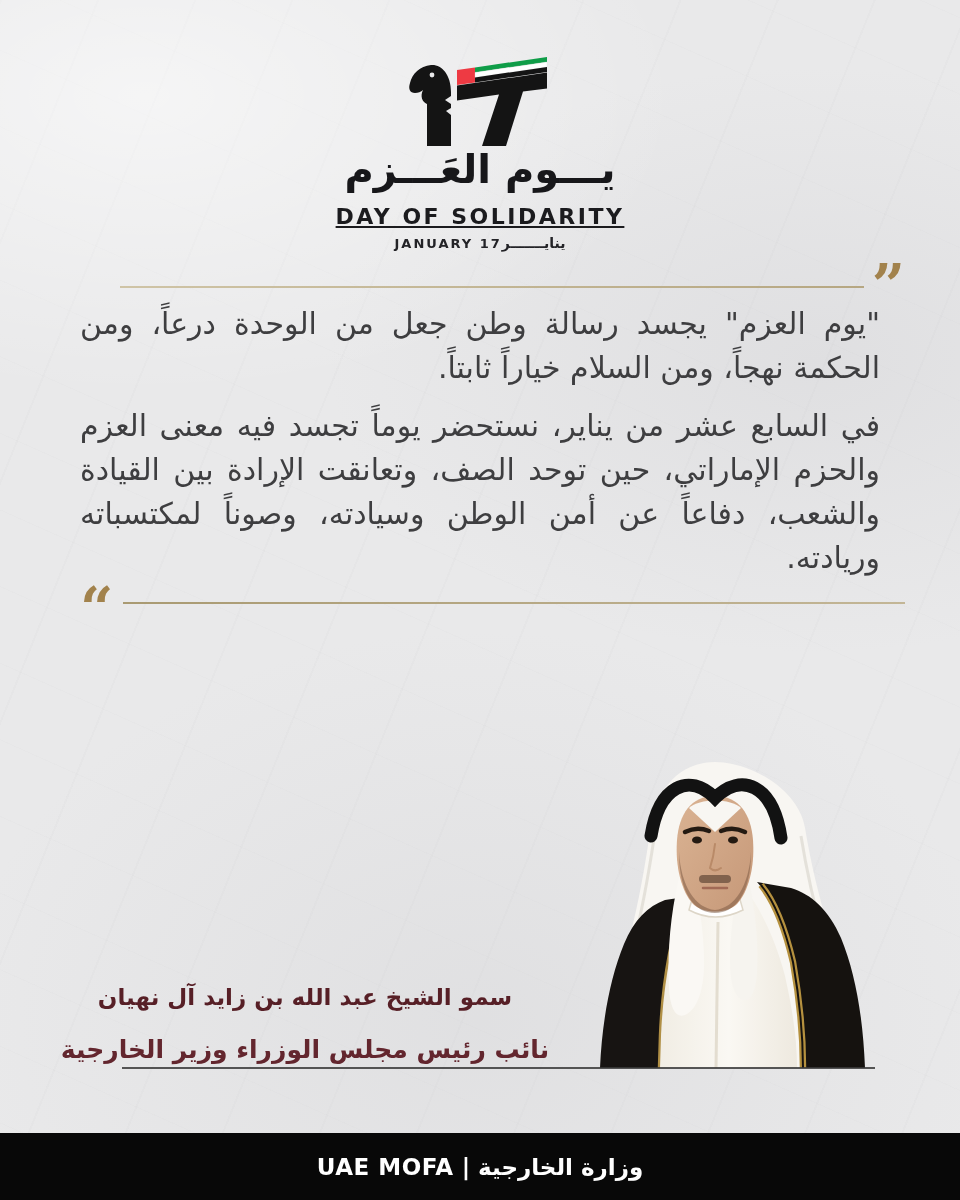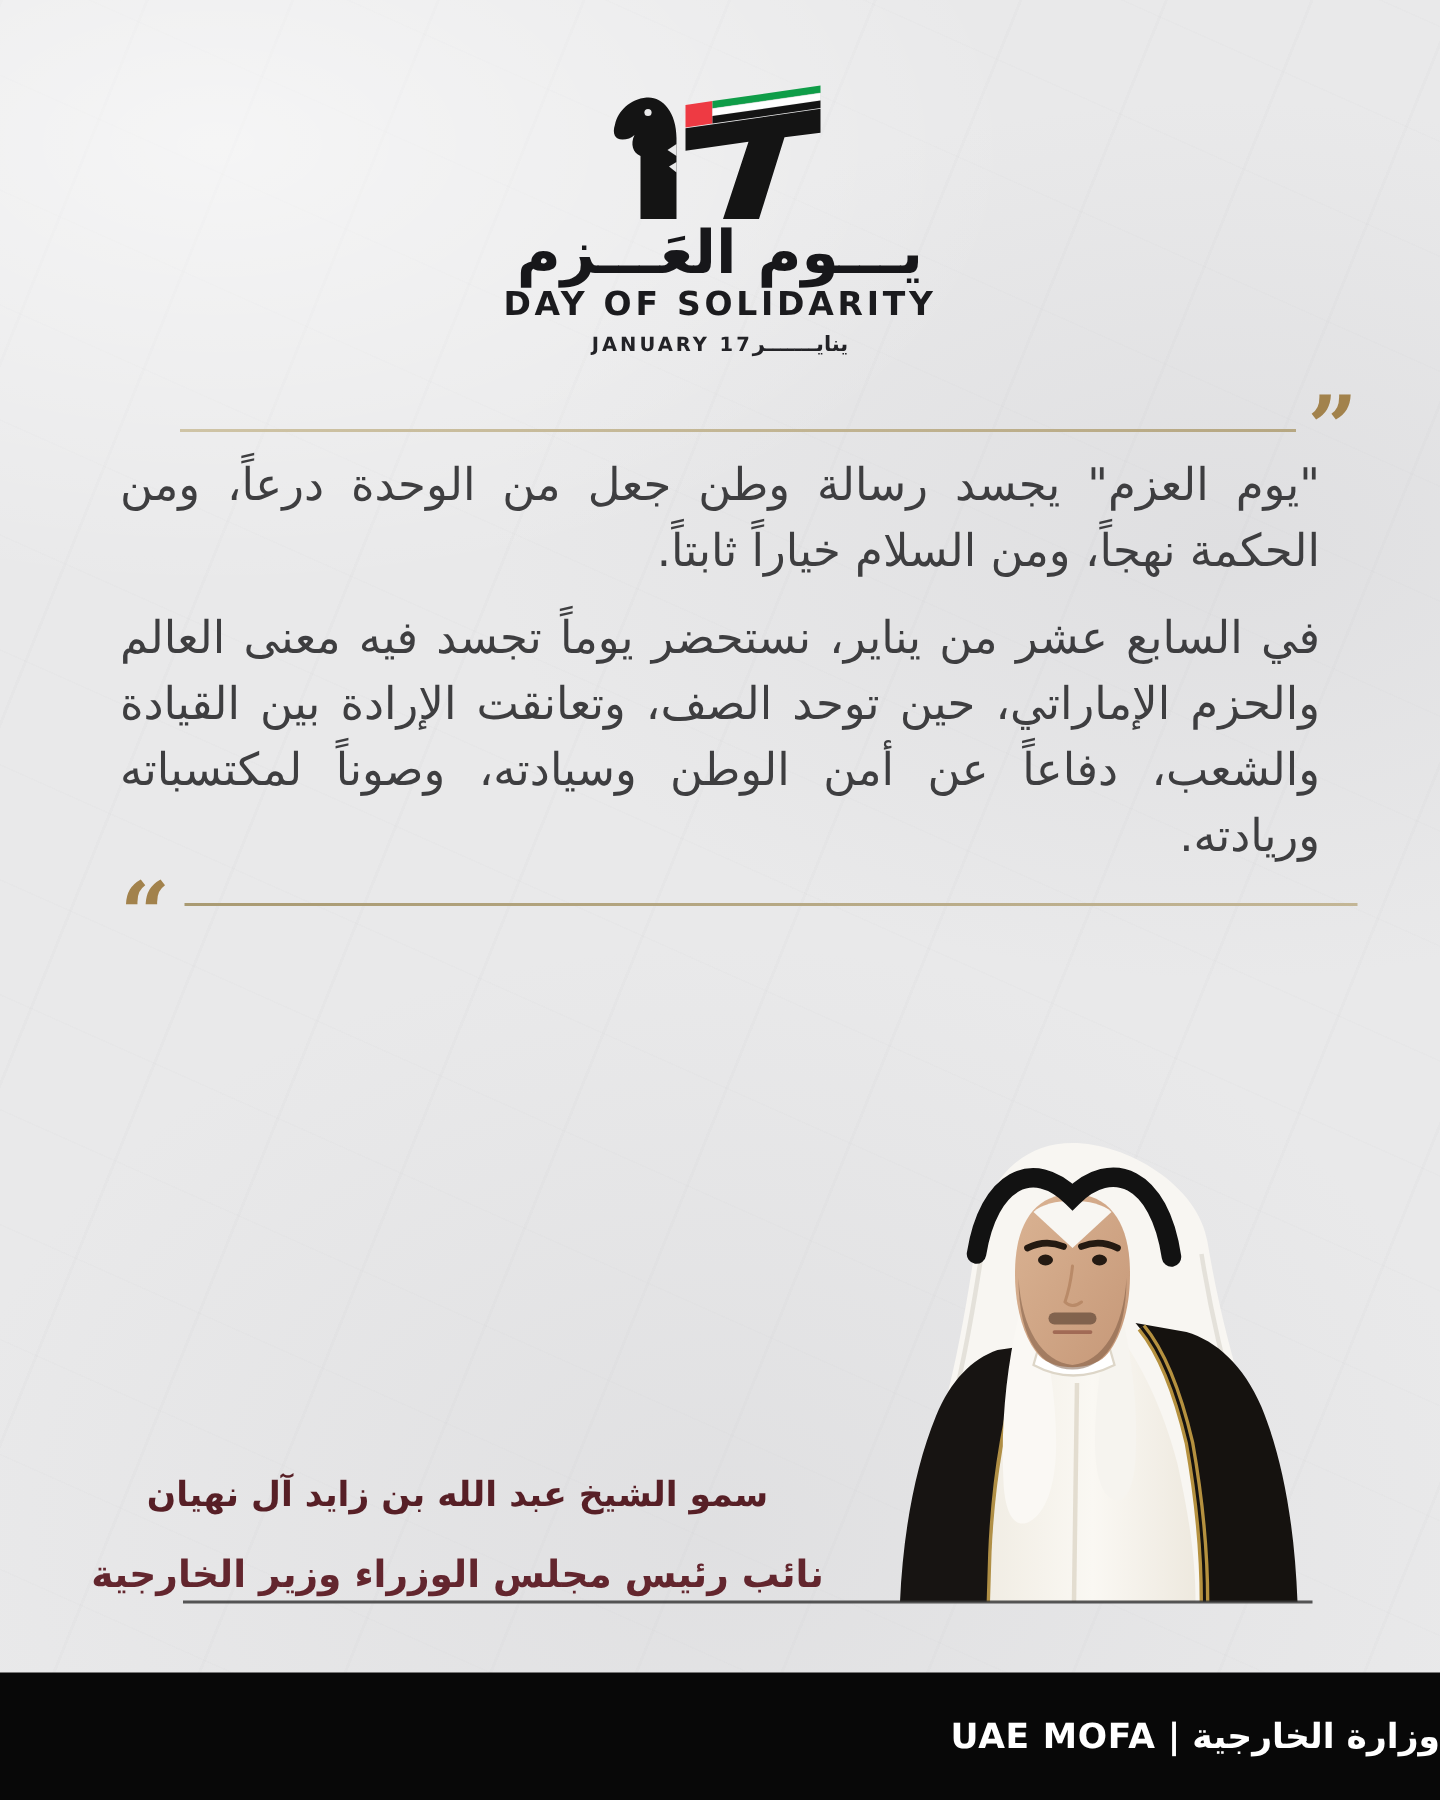--- a/index.html
+++ b/index.html
@@ -14,21 +14,21 @@
       repeating-linear-gradient(112deg, rgba(120,120,125,.028) 0 2px, rgba(255,255,255,0) 2px 90px),
       repeating-linear-gradient(24deg, rgba(120,120,125,.02) 0 1px, rgba(255,255,255,0) 1px 70px);
   }
   
   .logo-block{position:absolute;top:56px;left:0;right:0;display:flex;flex-direction:column;align-items:center;}
   .logo-mark{width:150px;height:92px;display:block;}
   .logo-title-ar{
     direction:rtl;color:#17171a;font-weight:bold;font-size:40px;line-height:38px;margin-top:2px;
   }
   .logo-title-en{
-    color:#1b1b1e;font-weight:bold;font-size:22px;letter-spacing:2.5px;margin-top:3px;
+    color:#1b1b1e;font-weight:bold;font-size:22px;letter-spacing:2.5px;margin-top:16px;text-decoration:underline;
   }
   .logo-date{
     display:flex;align-items:center;margin-top:6px;color:#232327;font-weight:bold;
   }
   .logo-date .en{font-size:13px;letter-spacing:2px;}
   .logo-date .ar{font-size:14px;direction:rtl;}
   
   .quote-section{position:absolute;top:278px;left:80px;width:825px;}
   .rule-row{display:flex;align-items:center;}
   .rule-row.top{padding-left:40px;}
@@ -49,22 +49,22 @@
   
   .portrait{position:absolute;left:585px;top:752px;width:290px;height:316px;}
   
   .caption{position:absolute;left:60px;top:978px;width:490px;text-align:center;direction:rtl;}
   .speaker-name{color:#571f26;font-weight:bold;font-size:23px;line-height:38px;}
   .speaker-title{color:#63262e;font-size:25px;line-height:32px;margin-top:18px;font-weight:bold;}
   
   .hairline{position:absolute;left:122px;top:1067px;width:753px;height:1.5px;background:#3a3a3a;opacity:.85;}
   
   .footer-bar{
-    position:absolute;left:0;bottom:0;width:960px;height:85px;background:#080808;
-    display:flex;align-items:center;justify-content:flex-end;
+    position:absolute;left:0;bottom:0;width:960px;height:67px;background:#080808;
+    display:flex;align-items:center;justify-content:center;
   }
   .footer-text{direction:rtl;color:#ffffff;font-weight:bold;font-size:23px;letter-spacing:.5px;}
 </style>
 </head>
 <body>
 
 <div class="canvas">
 
   <div class="logo-block">
     <svg class="logo-mark" viewBox="0 0 150 92" aria-hidden="true">
@@ -91,21 +91,21 @@
     </div>
   </div>
 
   <div class="quote-section">
     <div class="rule-row top">
       <div class="gold-line"></div>
       <div class="quote-glyph close">”</div>
     </div>
     <div class="quote-body">
       <p lang="ar">"يوم العزم" يجسد رسالة وطن جعل من الوحدة درعاً، ومن الحكمة نهجاً، ومن السلام خياراً ثابتاً.</p>
-      <p lang="ar">في السابع عشر من يناير، نستحضر يوماً تجسد فيه معنى العالم والحزم الإماراتي، حين توحد الصف، وتعانقت الإرادة بين القيادة والشعب، دفاعاً عن أمن الوطن وسيادته، وصوناً لمكتسباته وريادته.</p>
+      <p lang="ar">في السابع عشر من يناير، نستحضر يوماً تجسد فيه معنى العزم والحزم الإماراتي، حين توحد الصف، وتعانقت الإرادة بين القيادة والشعب، دفاعاً عن أمن الوطن وسيادته، وصوناً لمكتسباته وريادته.</p>
     </div>
     <div class="rule-row bottom">
       <div class="quote-glyph open">“</div>
       <div class="gold-line bottom"></div>
     </div>
   </div>
 
   <svg class="portrait" viewBox="0 0 290 316" aria-hidden="true">
     <defs>
       <linearGradient id="skin" x1="0" y1="0" x2="1" y2="1">

